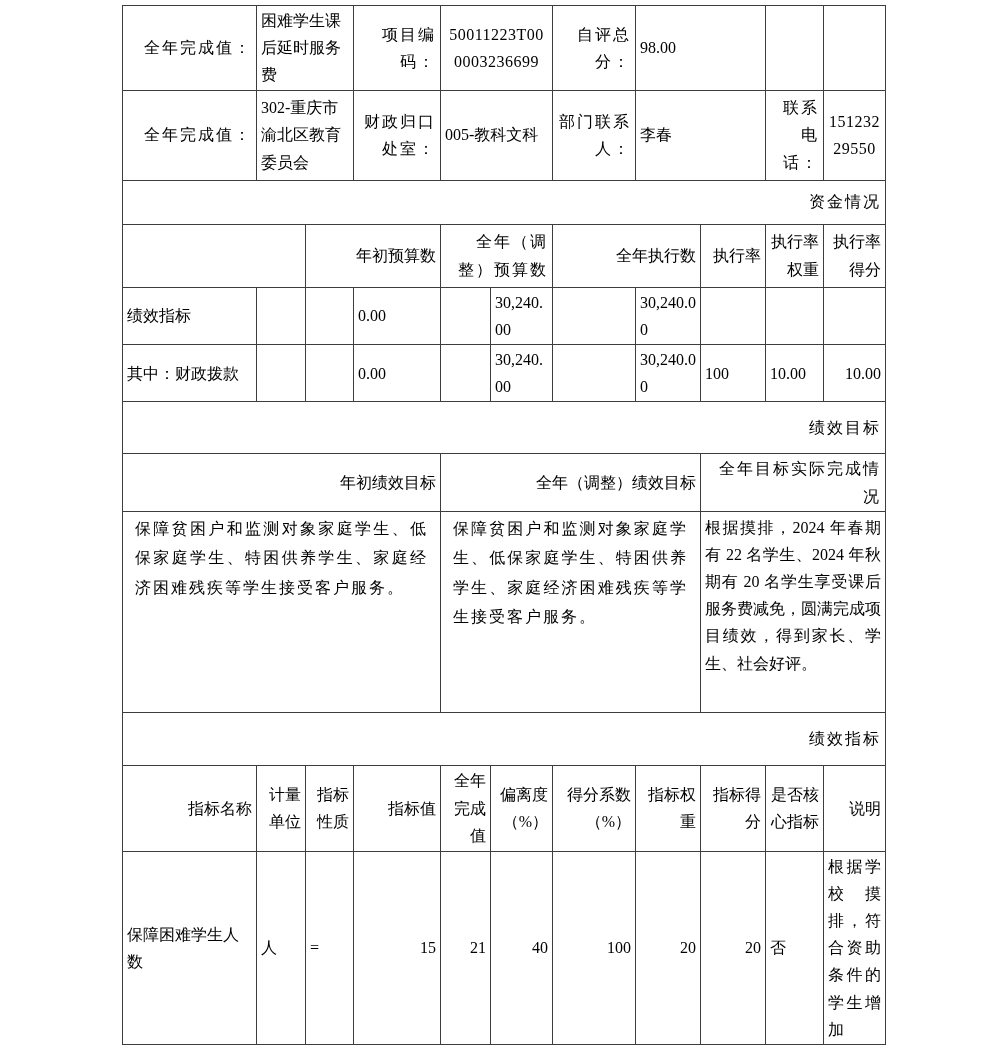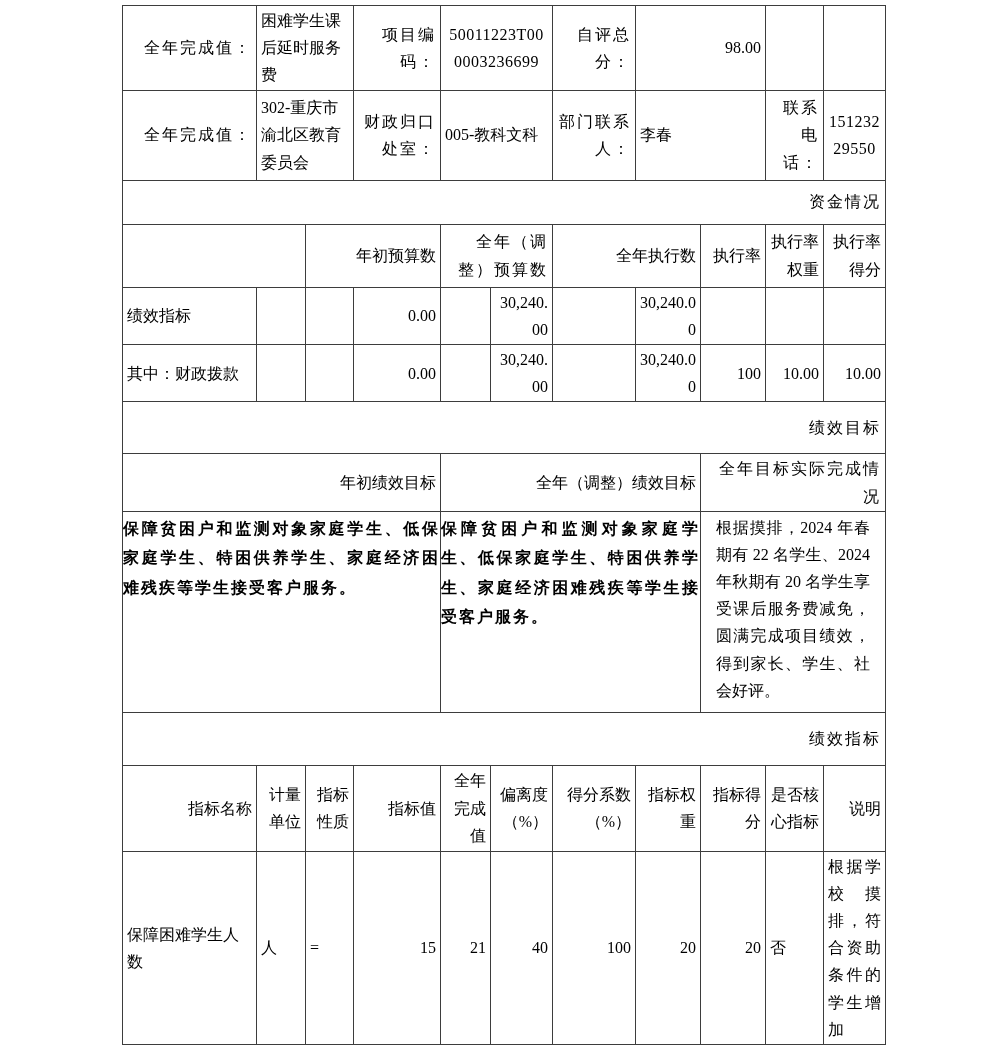--- a/index.html
+++ b/index.html
@@ -24,29 +24,29 @@
   
   tr.r1{height:83px}tr.r2{height:90px}tr.r3{height:44px}tr.r4{height:63px}
   tr.r5{height:45px}tr.r6{height:43px}tr.r7{height:45px}tr.r8{height:52px}
   tr.r9{height:51px}tr.r10{height:201px}tr.r11{height:53px}tr.r12{height:86px}
   tr.r13{height:191px}
   
   .lab{text-align:right;letter-spacing:2px;}
   .ctr{text-align:right;}
   .ls2{letter-spacing:2px;}
   .val{text-align:center;word-break:break-all;letter-spacing:.5px;}
-  .numl{text-align:right;word-break:break-all;}
+  .numl{text-align:left;word-break:break-all;}
   .numr{text-align:right;}
   .goal{
     vertical-align:top;text-align:justify;text-justify:inter-character;
-    letter-spacing:2px;padding:2px 0;line-height:1.85;font-weight:bold;
+    letter-spacing:2px;padding:2px 12px;line-height:1.85;
   }
   .goalmix{
     vertical-align:top;text-align:justify;text-justify:inter-character;
-    padding:2px 15px;line-height:1.7;
+    padding:2px 4px;line-height:1.7;
   }
   .note{
     vertical-align:top;text-align:justify;text-justify:inter-character;
     padding:1px 4px;line-height:1.7;
   }
 </style>
 </head>
 <body>
 
 <div class="doc">

